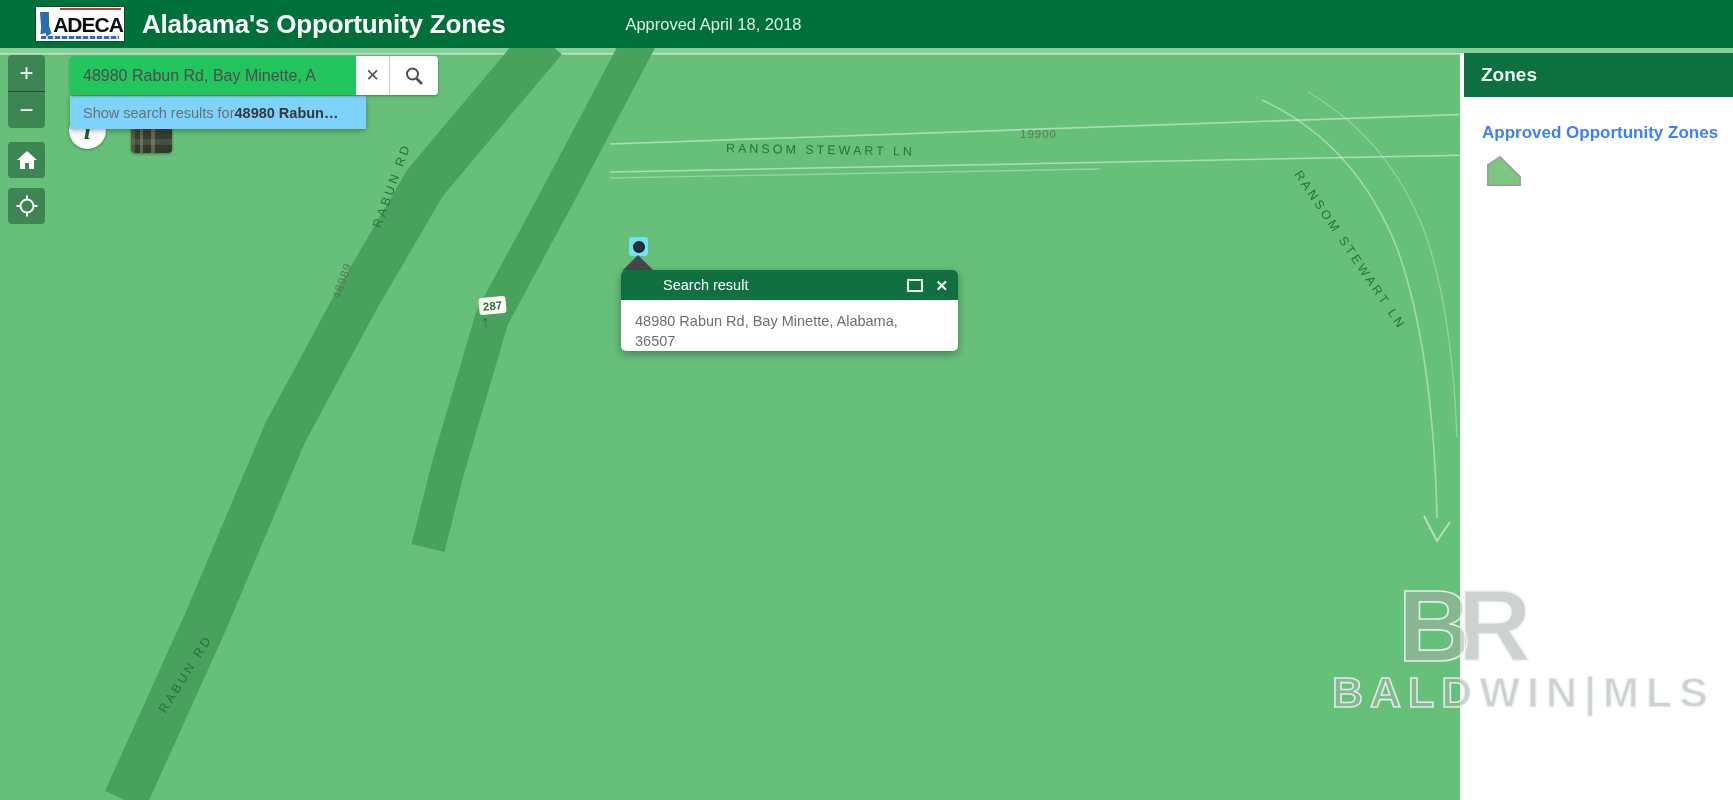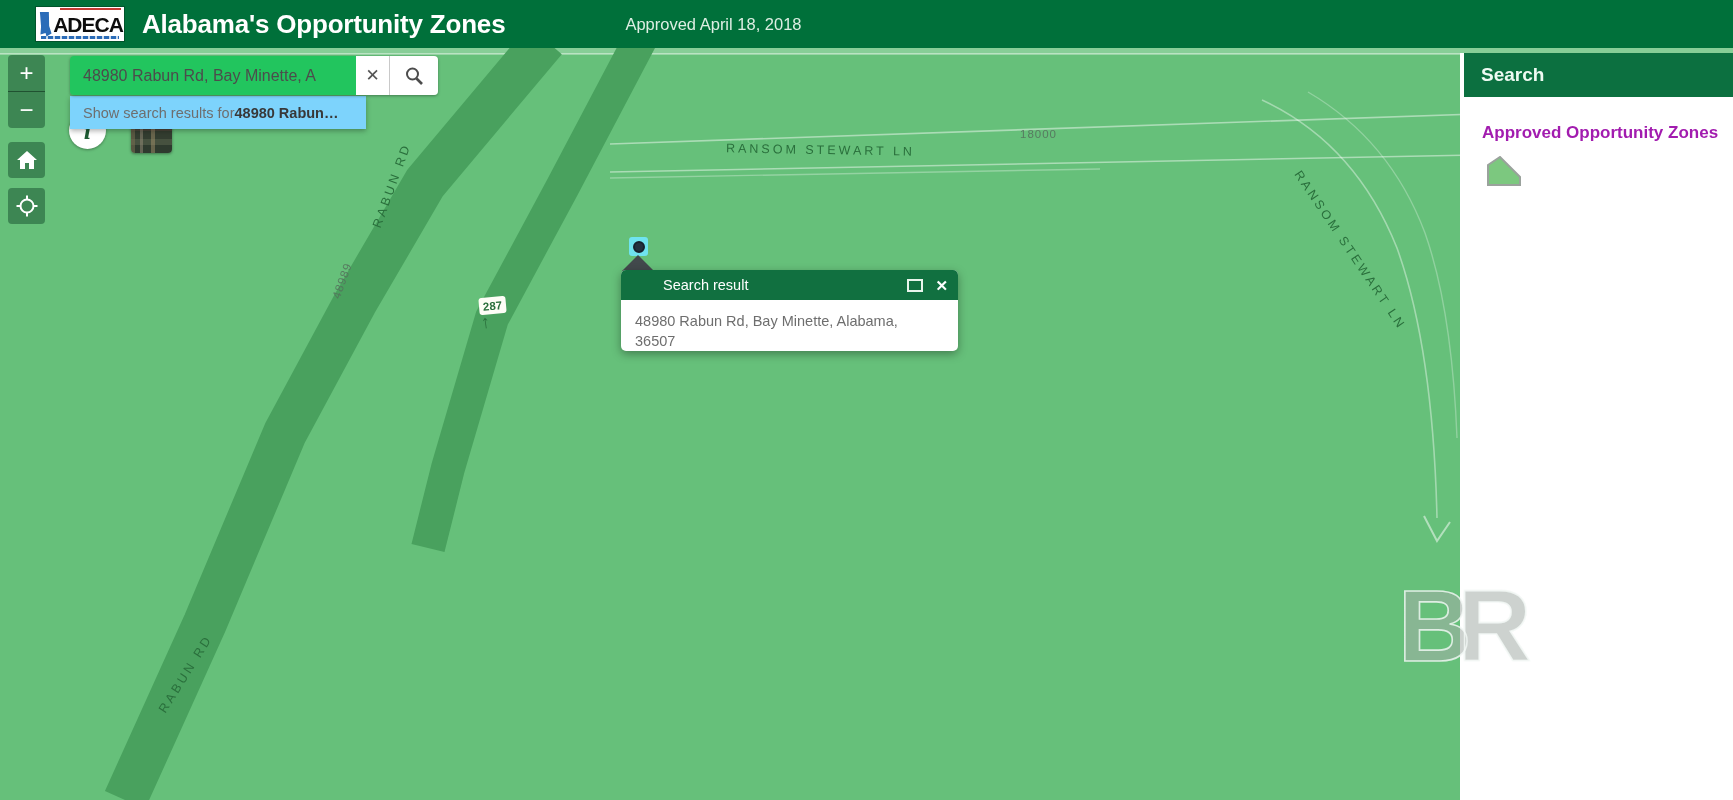--- a/index.html
+++ b/index.html
@@ -93,21 +93,21 @@
   .popup-close{color:#fff;font-size:15px;font-weight:700;cursor:pointer;line-height:1;}
   .popup-body{padding:12px 14px 0 14px;font-size:14.5px;color:#6e6e6e;line-height:1.35;width:265px;}
   .popup-footer{display:flex;align-items:center;padding:20px 16px 10px 14px;}
   .zoom-to{color:#44505a;font-size:14.5px;text-decoration:underline;cursor:pointer;flex:1;}
   .more-dots{color:#767676;font-size:15px;letter-spacing:2px;cursor:pointer;line-height:0.5;}
 
   
   .legend-panel{position:absolute;left:1460px;top:53px;width:273px;height:747px;background:#fff;z-index:40;}
   .legend-header{margin-left:4px;height:44px;background:#0C7040;display:flex;align-items:center;padding-left:17px;}
   .legend-title{color:#eefaf2;font-size:19px;font-weight:700;}
-  .legend-layer{margin:26px 0 0 22px;font-size:17px;font-weight:700;color:#a21caf;}
+  .legend-layer{margin:26px 0 0 22px;font-size:17px;font-weight:700;color:#3b82f6;}
   .legend-swatch{margin:13px 0 0 27px;display:block;}
 </style>
 </head>
 <body>
 
 <div class="app">
 
   <div class="top-header">
     <div class="logo-box">
       <div class="logo-redline"></div>
@@ -131,29 +131,30 @@
       <path d="M1262,52 Q1355,95 1397,200 Q1433,300 1437,470" stroke="rgba(255,255,255,0.4)" stroke-width="1.6" fill="none"></path>
       <path d="M1308,44 Q1390,92 1425,185 Q1452,262 1457,390" stroke="rgba(255,255,255,0.28)" stroke-width="1.4" fill="none"></path>
       <path d="M1424,468 L1437,493 L1450,474" stroke="rgba(255,255,255,0.5)" stroke-width="2" fill="none"></path>
 
       <path d="M545,-8 L425,135 L355,255 L285,385 L205,575 L125,752" stroke="#49A15E" stroke-width="44" stroke-linejoin="round" fill="none"></path>
 
       <path d="M640,-8 L562,140 L492,270 L448,420 L428,500" stroke="#49A15E" stroke-width="34" stroke-linejoin="round" fill="none"></path>
     </svg>
 
     <div class="map-label lbl-ransom-h">RANSOM STEWART LN</div>
-    <div class="map-label gray lbl-15100">18000</div>
+    <div class="map-label gray lbl-15100">19900</div>
     <div class="map-label lbl-ransom-d">RANSOM STEWART LN</div>
     <div class="map-label lbl-rabun-top">RABUN RD</div>
     <div class="map-label gray lbl-48989">48989</div>
     <div class="map-label lbl-rabun-bottom">RABUN RD</div>
     <div class="shield">287</div>
     <div class="road-arrow">↑</div>
 
     <div class="watermark wm-initials">BR</div>
+    <div class="watermark wm-name">BALDWIN|MLS</div>
 
     <div class="ctl zoom-group">
       <div class="zoom-btn">+</div>
       <div class="zoom-divider"></div>
       <div class="zoom-btn">−</div>
     </div>
     <div class="ctl home-btn">
       <svg width="20" height="18" viewBox="0 0 20 18">
         <path d="M10 0 L20 9 L17 9 L17 18 L12 18 L12 12 L8 12 L8 18 L3 18 L3 9 L0 9 Z" fill="#fff"></path>
       </svg>
@@ -196,21 +197,21 @@
         <div class="popup-title">Search result</div>
         <div class="popup-max"></div>
         <div class="popup-close">✕</div>
       </div>
       <div class="popup-body">48980 Rabun Rd, Bay Minette, Alabama, 36507</div>
     </div>
   </div>
 
   <div class="legend-panel">
     <div class="legend-header">
-      <div class="legend-title">Search</div>
+      <div class="legend-title">Zones</div>
     </div>
     <div class="legend-layer">Approved Opportunity Zones</div>
     <svg class="legend-swatch" width="34" height="30" viewBox="0 0 34 30">
       <polygon points="1,9 13,1 33,21 33,29 1,29" fill="#7CC87F" stroke="#9aa29c" stroke-width="2"></polygon>
     </svg>
   </div>
 
 </div>
 
 </body></html>

